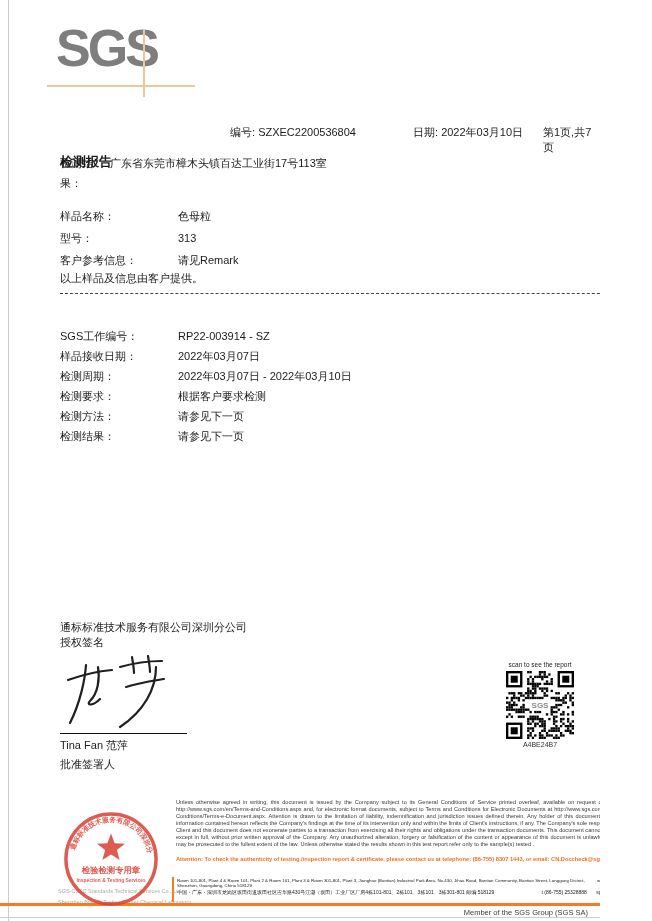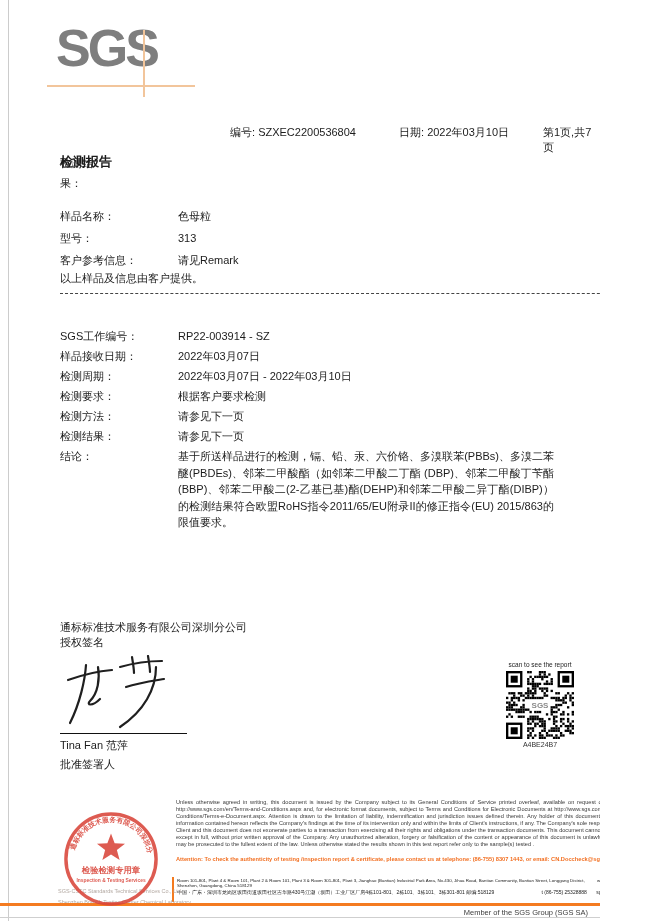--- a/index.html
+++ b/index.html
@@ -10,21 +10,21 @@
 
   
   .logo-text{position:absolute;left:56px;top:22px;font-size:52px;font-weight:bold;
              color:#7e7e7e;letter-spacing:-3px;line-height:1;}
   .logo-hline{position:absolute;left:47px;top:85px;width:148px;height:2px;background:#f2c59b;}
   .logo-vline{position:absolute;left:143px;top:30px;width:2px;height:67px;background:#f2c59b;}
 
   
   .doc-title{position:absolute;left:60px;top:121px;font-size:13px;font-weight:bold;margin-top:32px;}
   .hdr{position:absolute;top:125px;font-size:11px;}
-  .hdr-no{left:230px;} .hdr-date{left:399px;} .hdr-page{left:543px;}
+  .hdr-no{left:230px;} .hdr-date{left:413px;} .hdr-page{left:543px;}
 
   
   .row{display:flex;font-size:11px;line-height:20px;}
   .row .lbl{flex:0 0 auto;}
   .client-block{position:absolute;left:60px;top:153px;}
   .client-block .row{height:22px;}
   .client-block .lbl{width:50px;}
   .sample-block{position:absolute;left:60px;top:206px;}
   .sample-block .row{height:22px;}
   .sample-block .lbl{width:118px;}
@@ -88,20 +88,21 @@
   </div>
   <div class="hdr hdr-date">
     <span>日期:</span>
     <span>2022年03月10日</span>
   </div>
   <div class="hdr hdr-page">第1页,共7页</div>
 
   <div class="client-block">
     <div class="row">
       <span class="lbl">检测结果：</span>
+      <span class="val">广东省东莞市樟木头镇百达工业街17号113室</span>
     </div>
   </div>
 
   <div class="sample-block">
     <div class="row">
       <span class="lbl">样品名称：</span>
       <span class="val">色母粒</span>
     </div>
     <div class="row">
       <span class="lbl">型号：</span>
@@ -135,24 +136,20 @@
     <div class="row">
       <span class="lbl">检测方法：</span>
       <span class="val">请参见下一页</span>
     </div>
     <div class="row">
       <span class="lbl">检测结果：</span>
       <span class="val">请参见下一页</span>
     </div>
   </div>
 
-  <div class="conclusion-row">
-    <span class="lbl">结论：</span>
-    <span class="txt">基于所送样品进行的检测，镉、铅、汞、六价铬、多溴联苯(PBBs)、多溴二苯醚(PBDEs)、邻苯二甲酸酯（如邻苯二甲酸二丁酯 (DBP)、邻苯二甲酸丁苄酯(BBP)、邻苯二甲酸二(2-乙基已基)酯(DEHP)和邻苯二甲酸二异丁酯(DIBP)）的检测结果符合欧盟RoHS指令2011/65/EU附录II的修正指令(EU) 2015/863的限值要求。</span>
-  </div>
 
   <div class="sig-company">通标标准技术服务有限公司深圳分公司</div>
   <div class="sig-auth">授权签名</div>
   <svg class="sig-svg" width="110" height="75" viewBox="0 0 110 75">
     <g stroke="#1f1f1f" stroke-width="2.2" fill="none" stroke-linecap="round">
       <path d="M6,25 C20,20 38,16 50,15"></path>
       <path d="M24,10 C23,25 18,48 8,68"></path>
       <path d="M36,12 C38,24 36,38 28,46 C24,50 30,52 38,44"></path>
       <path d="M58,12 C72,8 88,6 100,6"></path>
       <path d="M70,2 C71,8 72,14 72,18"></path>

